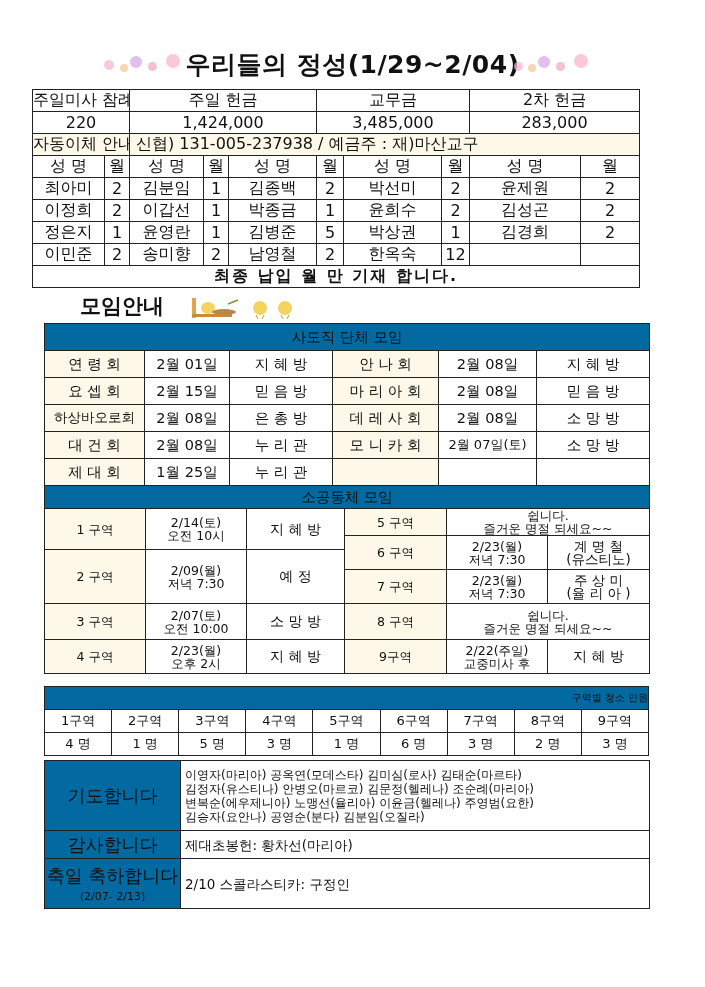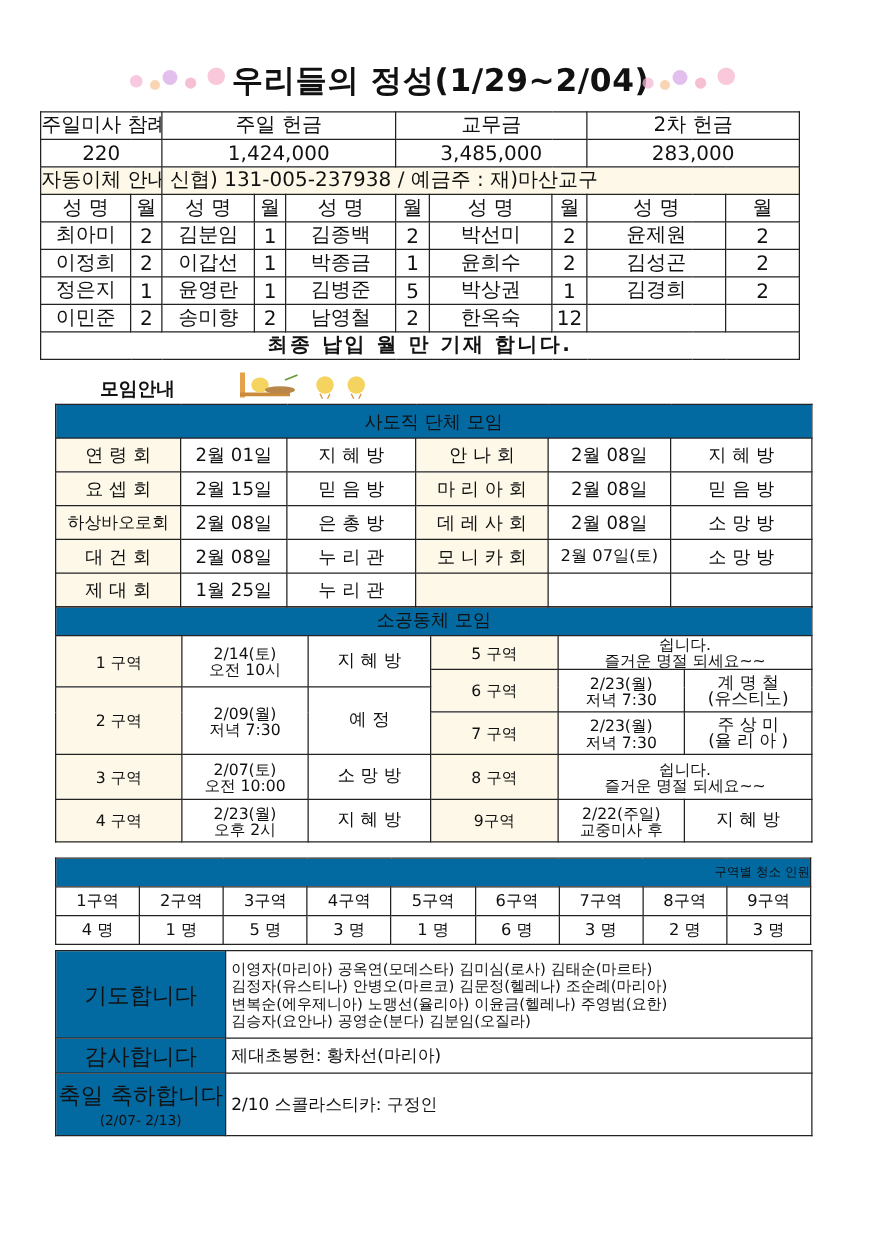--- a/index.html
+++ b/index.html
@@ -8,21 +8,21 @@
   table { border-collapse:collapse; table-layout:fixed; position:absolute; }
   td { border:1px solid #222; text-align:center; vertical-align:middle; padding:0; overflow:hidden; white-space:nowrap; }
   .title { left:0; width:705px; top:48px; text-align:center; font-size:25px; font-weight:bold; letter-spacing:0.5px; }
   .flowers { top:48px; height:28px; width:92px; }
   .flower { position:absolute; border-radius:50%; opacity:0.75; }
   #top { left:32px; top:89px; width:607px; font-size:16px; }
   #top td { height:21px; }
   .cream { background:#fdf8e8; }
   .mint { background:#0369a1; }
   #top .hdr td { font-size:16px; }
-  .sec-label { left:80px; top:302px; font-size:15px; font-weight:bold;font-family:Liberation Serif, serif; }
+  .sec-label { left:80px; top:292px; font-size:21px; font-weight:bold;font-family:Liberation Serif, serif; }
   .birds { left:190px; top:296px; width:110px; height:24px; }
   #sadojik { left:44px; top:323px; width:605px; font-size:14.5px; }
   #sadojik td { height:26px; }
   #sogong { left:44px; top:485px; width:605px; font-size:12.5px; }
   #sogong td { line-height:13px; }
   #cleaning { left:44px; top:686px; width:605px; font-size:13px; }
   #cleaning td { height:22px; }
   #bottom { left:44px; top:760px; width:605px; font-size:13.5px; }
   #bottom td.lbl { font-size:18px; text-align:center; }
   #bottom td.content { text-align:left; padding-left:4px; white-space:normal; line-height:14px; }

